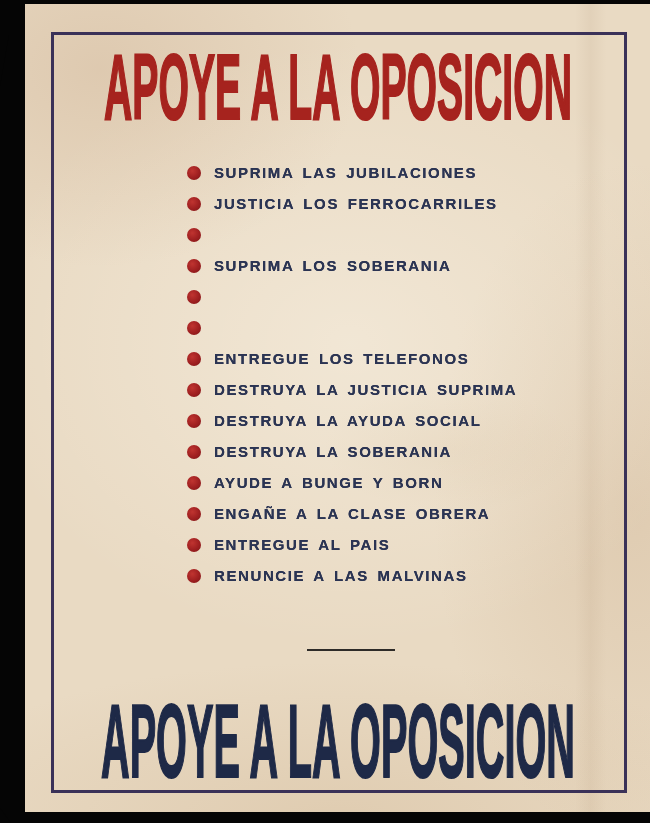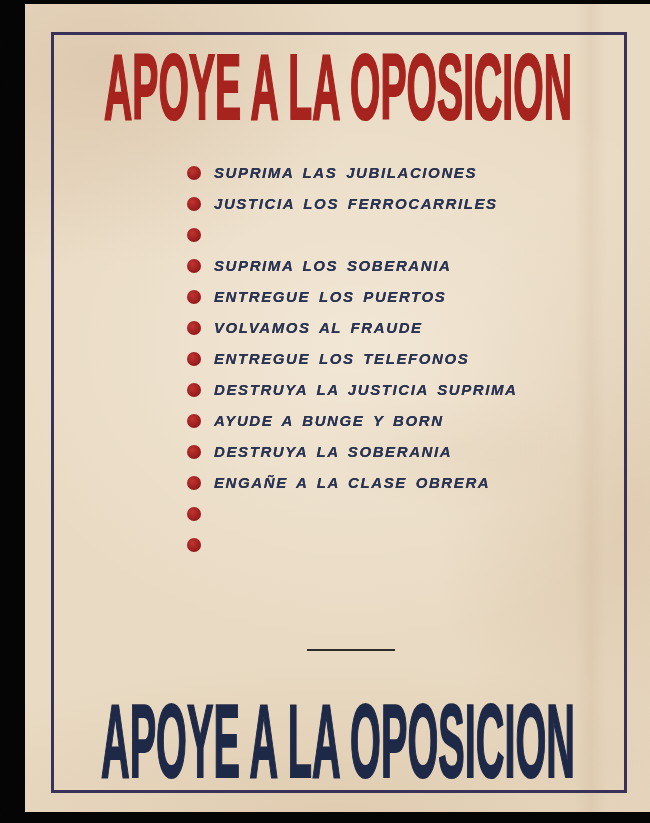--- a/index.html
+++ b/index.html
@@ -90,21 +90,20 @@
     left: 162px;
     top: 153px;
     margin: 0;
     padding: 0;
     list-style: none;
   }
   .item {
     height: 31px;
     display: flex;
     align-items: center;
-    font-style: italic;
   }
   .bullet {
     flex: 0 0 auto;
     width: 14px;
     height: 14px;
     margin-right: 13px;
     border-radius: 50%;
     background: radial-gradient(circle at 38% 35%, #c03430, var(--bullet, #9e1f20) 55%, #7c1516 100%);
   }
   .item-text {
@@ -153,51 +152,55 @@
         </li>
         <li class="item">
           <span class="bullet"></span>
         </li>
         <li class="item">
           <span class="bullet"></span>
           <span class="item-text">SUPRIMA LOS SOBERANIA</span>
         </li>
         <li class="item">
           <span class="bullet"></span>
-          <span class="item-text">ENTREGUE LOS PUERTOS</span>
-        </li>
-        <li class="item">
-          <span class="bullet"></span>
-          <span class="item-text">VOLVAMOS AL FRAUDE</span>
+        </li>
+        <li class="item">
+          <span class="bullet"></span>
         </li>
         <li class="item">
           <span class="bullet"></span>
           <span class="item-text">ENTREGUE LOS TELEFONOS</span>
         </li>
         <li class="item">
           <span class="bullet"></span>
           <span class="item-text">DESTRUYA LA JUSTICIA SUPRIMA</span>
         </li>
         <li class="item">
           <span class="bullet"></span>
+          <span class="item-text">DESTRUYA LA AYUDA SOCIAL</span>
+        </li>
+        <li class="item">
+          <span class="bullet"></span>
+          <span class="item-text">DESTRUYA LA SOBERANIA</span>
+        </li>
+        <li class="item">
+          <span class="bullet"></span>
           <span class="item-text">AYUDE A BUNGE Y BORN</span>
         </li>
         <li class="item">
           <span class="bullet"></span>
-          <span class="item-text">DESTRUYA LA SOBERANIA</span>
-        </li>
-        <li class="item">
-          <span class="bullet"></span>
           <span class="item-text">ENGAÑE A LA CLASE OBRERA</span>
         </li>
         <li class="item">
           <span class="bullet"></span>
-        </li>
-        <li class="item">
-          <span class="bullet"></span>
+          <span class="item-text">ENTREGUE AL PAIS</span>
+        </li>
+        <li class="item">
+          <span class="bullet"></span>
+          <span class="item-text">RENUNCIE A LAS MALVINAS</span>
         </li>
       </ul>
 
     <div class="divider"></div>
 
     <div class="title-wrap title-bottom-wrap">
       <svg width="560" height="84" viewBox="0 0 560 84" aria-hidden="true">
         <text class="title-bottom-text" x="280" y="76" text-anchor="middle" font-size="103" textLength="474" lengthAdjust="spacingAndGlyphs">APOYE A LA OPOSICION</text>
       </svg>
     </div>

